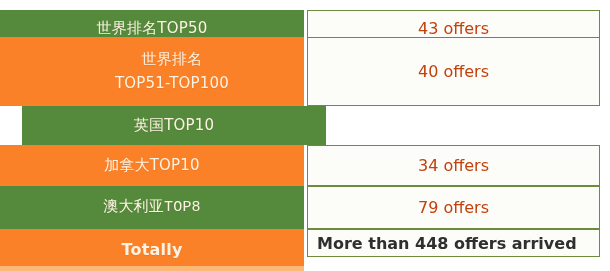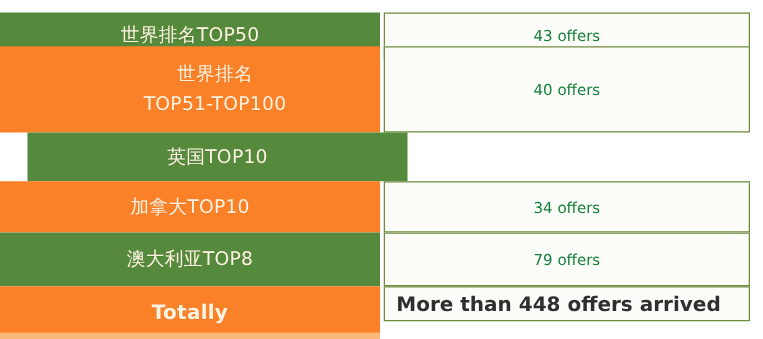--- a/index.html
+++ b/index.html
@@ -53,22 +53,22 @@
     left: 307px;
     right: 10px;
     top: 0;
     bottom: 0;
     box-sizing: border-box;
     background: #fcfdf8;
     border: 1px solid #6e8b3d;
     display: flex;
     align-items: center;
     justify-content: center;
-    color: #15803d;
-    font-size: 12px;
+    color: #c2410c;
+    font-size: 16px;
     white-space: nowrap;
   }
   .cell-value.strong {
     font-weight: bold;
     color: #2f2f2f;
     font-size: 16px;
     justify-content: flex-start;
     padding-left: 9px;
   }
   .bottom-strip {
@@ -103,21 +103,21 @@
         <span class="line">英国TOP10</span>
       </div>
     </div>
     <div class="row" style="top: 145px; height: 41px;">
       <div class="cell-label orange" style="height: 41px;">
         <span class="line">加拿大TOP10</span>
       </div>
       <div class="cell-value">34 offers</div>
     </div>
     <div class="row" style="top: 186px; height: 43px;">
-      <div class="cell-label green" style="height: 43px;">
+      <div class="cell-label green" style="height: 43px; font-family: Liberation Mono, monospace;">
         <span class="line">澳大利亚TOP8</span>
       </div>
       <div class="cell-value">79 offers</div>
     </div>
     <div class="row" style="top: 229px; height: 28px;">
       <div class="cell-label orange bold" style="height: 42px;">
         <span class="line">Totally</span>
       </div>
       <div class="cell-value strong">More than 448 offers arrived</div>
     </div>

